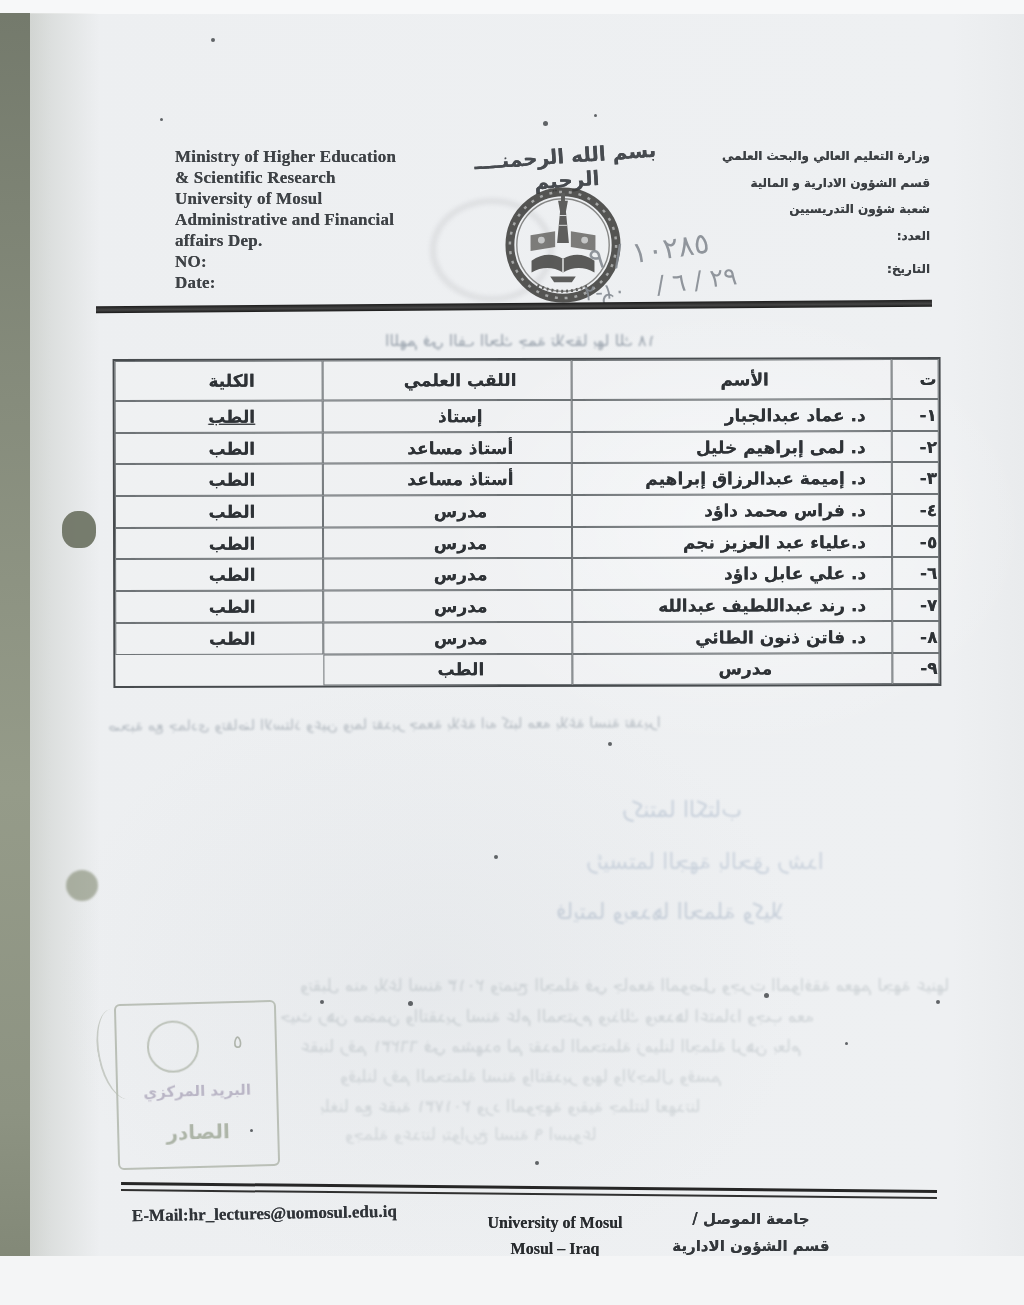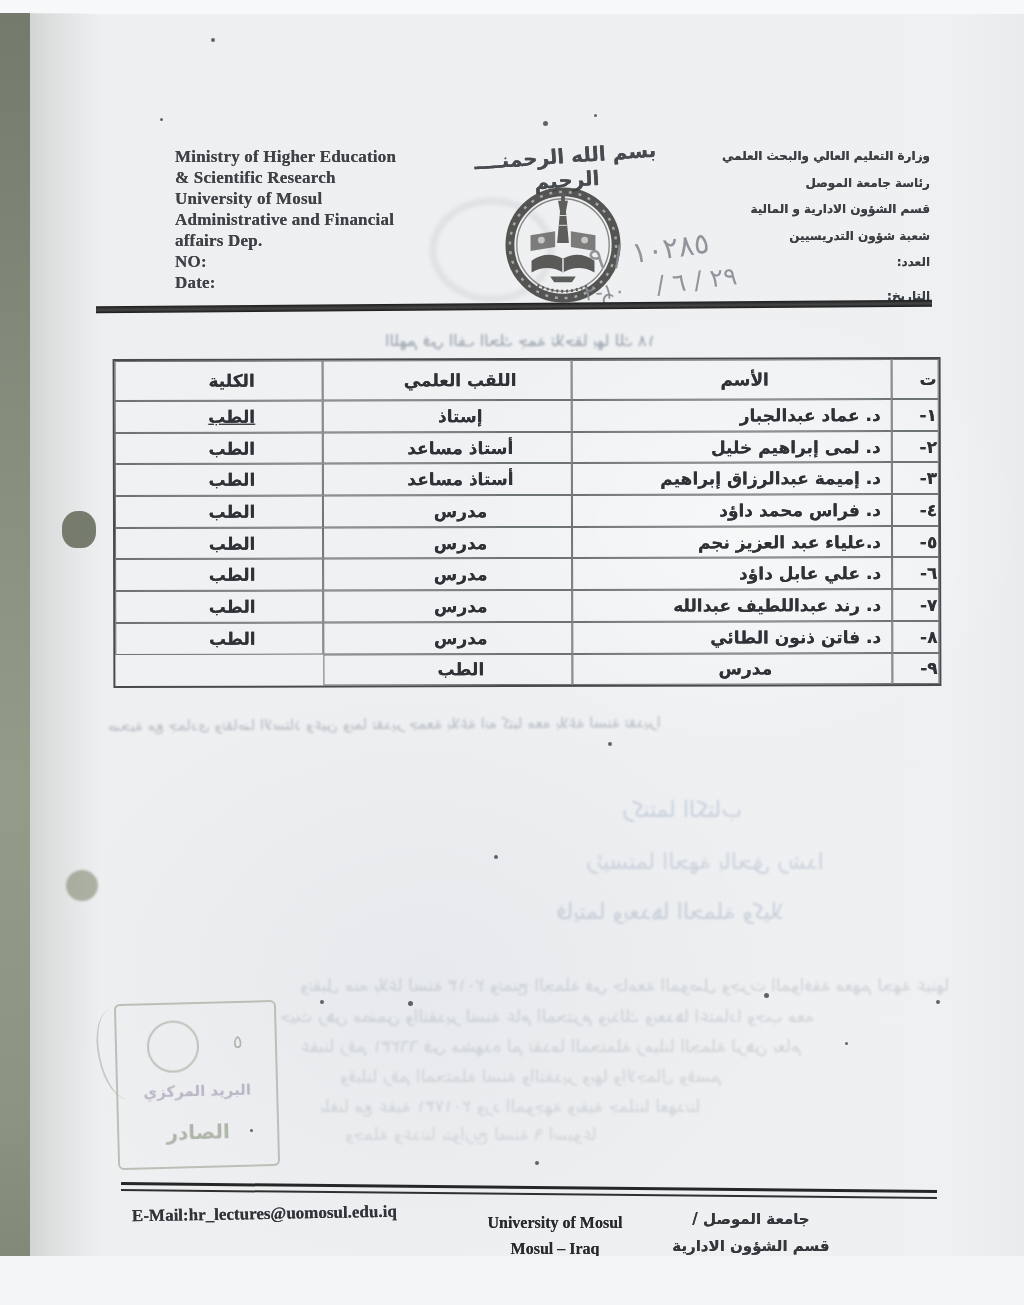--- a/index.html
+++ b/index.html
@@ -37,21 +37,21 @@
   
   .bleed{position:absolute;font-family:"DejaVu Sans",sans-serif;direction:rtl;transform:scaleX(-1);
     filter:blur(1.2px);white-space:nowrap;overflow:hidden;}
   
   .tbl{position:absolute;left:113px;top:358px;width:824px;direction:rtl;
     display:grid;grid-template-columns:47px 320px 249px 208px;grid-template-rows:40px repeat(9,31.7px);
     border:2px solid #474b4e;transform:rotate(-0.15deg);background:rgba(255,255,255,.12);}
   .tbl .c{border:0.75px solid #6e7376;display:flex;align-items:center;justify-content:center;
     font-family:"DejaVu Sans",sans-serif;font-weight:700;font-size:17px;color:#2e3236;
     text-shadow:0 0 .4px #4a4e52;overflow:hidden;padding-left:26px;}
-  .tbl .name{justify-content:flex-start;padding:0 10px;}
+  .tbl .name{justify-content:flex-start;padding:0 25px;}
   .tbl .u{text-decoration:underline;}
   
   .poststamp{position:absolute;left:116px;top:1002px;width:158px;height:162px;border:2px solid #b5bbb1;
     border-radius:6px;transform:rotate(-1.5deg);opacity:.9;}
   .poststamp .ring{position:absolute;left:30px;top:16px;width:48px;height:48px;border:2px solid #b9bfb5;
     border-radius:50%;filter:blur(.4px);}
   .poststamp .mark5{position:absolute;left:116px;top:28px;font-size:18px;color:#a9afa5;font-family:"DejaVu Sans",sans-serif;}
   .poststamp .l1{position:absolute;left:0;top:78px;width:100%;text-align:center;font-size:15px;color:#b4afc1;
     font-family:"DejaVu Sans",sans-serif;filter:blur(.6px);font-weight:700;}
   .poststamp .l2{position:absolute;left:0;top:116px;width:100%;text-align:center;font-size:20px;color:#a7afa1;
@@ -107,21 +107,20 @@
     <circle cx="38" cy="55" r="3.5" fill="#e6e7e8" opacity=".7"></circle>
     <circle cx="82" cy="55" r="3.5" fill="#e6e7e8" opacity=".7"></circle>
     <path d="M28 76 Q44 65 60 74 Q76 65 92 76 L92 88 Q76 79 60 88 Q44 79 28 88 Z" fill="#464644"></path>
     <line x1="60" y1="74" x2="60" y2="88" stroke="#dcdddd" stroke-width="1.6"></line>
     <path d="M47 92 L73 92 L69 98 L51 98 Z" fill="#4a4a48"></path>
     <path d="M34 101 Q60 113 86 101" fill="none" stroke="#4a4a48" stroke-width="3" stroke-dasharray="2 3"></path>
   </svg>
 
   <div class="ar-head ar">
     <div>وزارة التعليم العالي والبحث العلمي</div>
-    <div>رئاسة جامعة الموصل</div>
     <div>قسم الشؤون الادارية و المالية</div>
     <div>شعبة شؤون التدريسيين</div>
     <div>العدد:</div>
     <div class="gap">التاريخ:</div>
   </div>
 
   <div class="hw ar" style="left:588px;top:234px;font-size:29px;letter-spacing:5px;transform:rotate(-8deg);">١٠٢٨٥ / ٩</div>
   <div class="hw ar" style="left:656px;top:266px;font-size:25px;transform:rotate(-7deg);">٢٩ / ٦ /</div>
   <div class="hw ar" style="left:584px;top:280px;font-size:21px;transform:rotate(-4deg);">١٠-٢</div>
   <div class="hw" style="left:602px;top:286px;font-size:22px;transform:rotate(14deg);">c</div>

